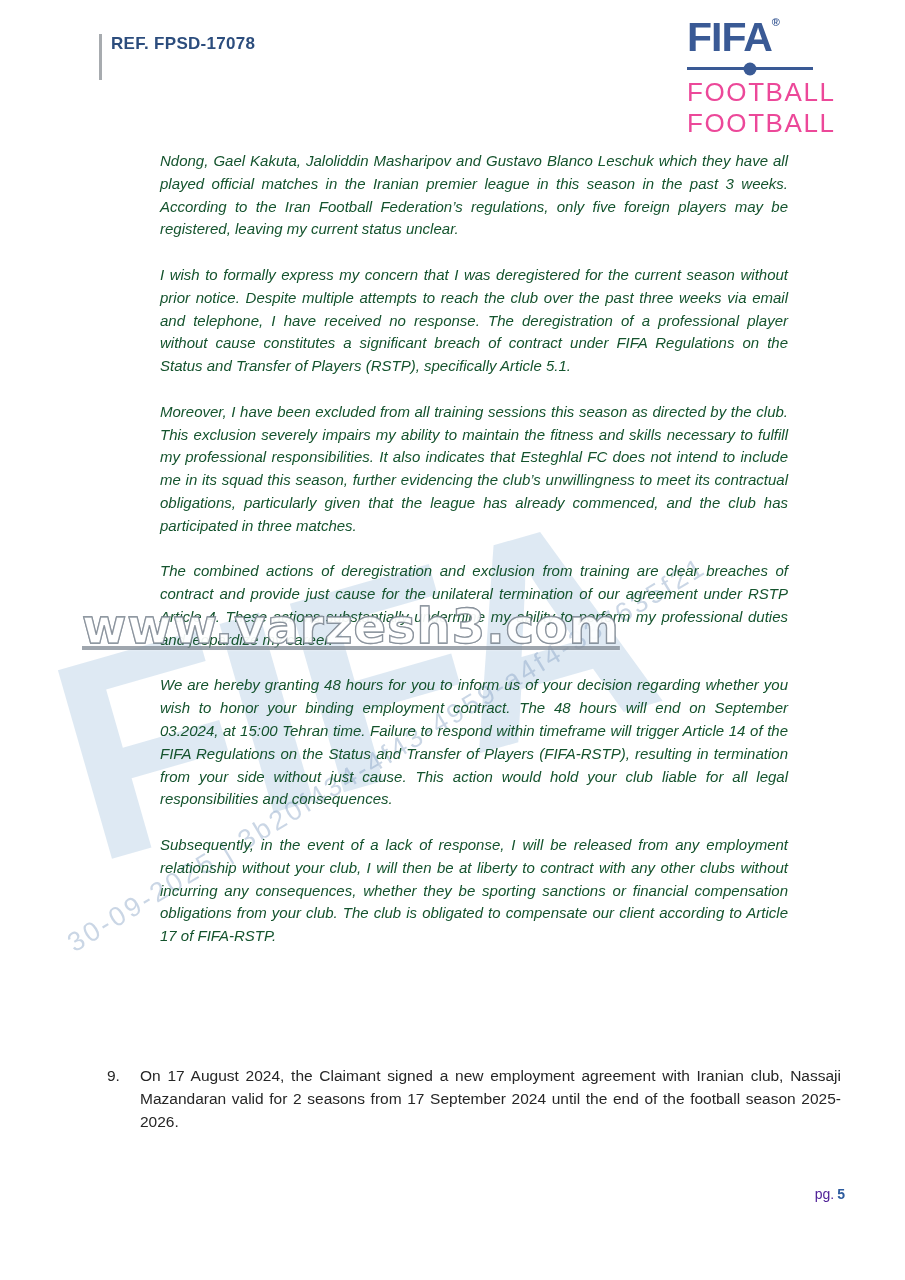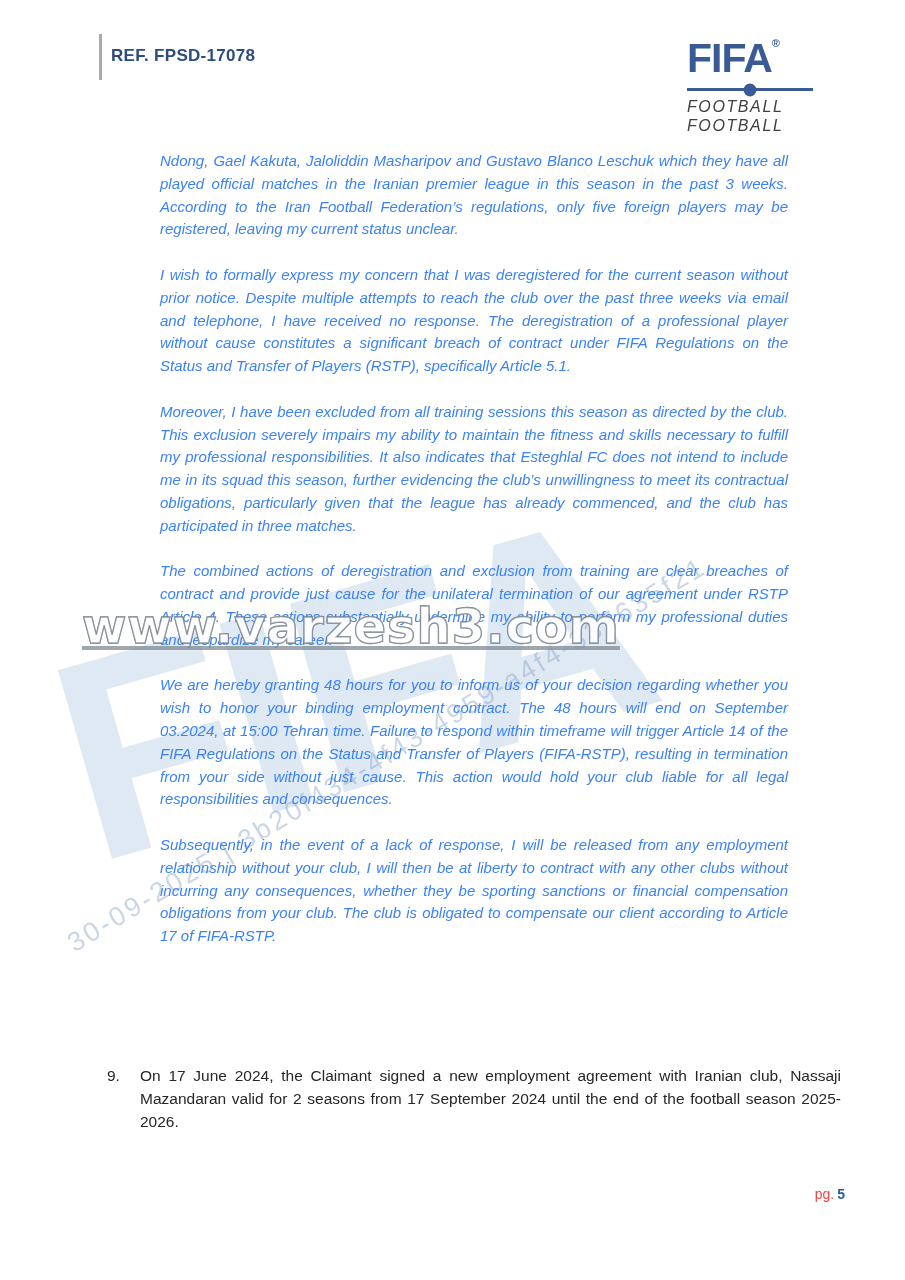--- a/index.html
+++ b/index.html
@@ -6,42 +6,42 @@
   .page {
     position:relative; width:905px; height:1280px; margin:0 auto;
     background:#ffffff; overflow:hidden;
     font-family:"Liberation Sans", sans-serif;
     color:#2f2f2f;
   }
 
   
   .ref-block {
     position:absolute; left:99px; top:34px; height:46px;
-    display:flex; align-items:center;
+    display:flex; align-items:flex-start;
   }
   .ref-bar { width:3px; height:46px; background:#a7abaf; margin-right:9px; }
   .ref-text {
     font-size:17px; font-weight:bold; color:#2c4d7d;
     letter-spacing:0.3px; padding-bottom:3px;
   }
 
-  .fifa-logo { position:absolute; left:687px; top:38px; width:126px; z-index:4; }
+  .fifa-logo { position:absolute; left:687px; top:17px; width:126px; z-index:4; }
   .fifa-word {
     font-size:41px; font-weight:800; color:#3a5a95; line-height:1;
     letter-spacing:-1px;
   }
   .fifa-reg { font-size:11px; font-weight:bold; vertical-align:top; color:#3a5a95; }
   .logo-divider { position:relative; height:3px; background:#3a5a95; margin:9px 0 7px; }
   .logo-dot {
     position:absolute; left:50%; top:50%; transform:translate(-50%,-50%);
     width:13px; height:13px; border-radius:50%; background:#3a5a95; display:block;
   }
   .logo-sub {
-    font-size:16px; font-weight:400; color:#404040;
-    letter-spacing:1.6px; line-height:1.18;font-style:italic;
+    font-size:26px; font-weight:400; color:#ec4899;
+    letter-spacing:1.6px; line-height:1.18;
   }
 
   
   .wm-fifa-bg {
     position:absolute; left:55px; top:545px; z-index:1;
     font-size:285px; font-weight:900; letter-spacing:-6px; line-height:1;
     color:rgba(147,182,214,0.30);
     transform:rotate(-16deg); transform-origin:center;
     user-select:none; white-space:nowrap;
   }
@@ -60,38 +60,38 @@
     -webkit-text-stroke:1.3px rgba(108,118,130,0.65);
     text-shadow:0 0 2px rgba(255,255,255,0.45);
     user-select:none;
     text-decoration:underline;
   }
 
   
   .quote-block {
     position:absolute; left:160px; top:150px; width:628px; z-index:2;
     font-style:italic; font-size:15px; line-height:22.8px;
-    text-align:justify; color:#3b82f6;
+    text-align:justify; color:#14532d;
   }
   .quote-block p { margin:0 0 22.8px 0; }
 
   
   .item-row {
     position:absolute; left:107px; top:1064px; width:734px; z-index:2;
     display:flex; font-size:15.5px; line-height:23px; color:#262626;
   }
   .item-num { width:33px; flex:0 0 33px; }
   .item-text { flex:1; text-align:justify; }
 
   
   .page-footer {
     position:absolute; right:60px; top:1186px; z-index:2;
     font-size:14px;
   }
-  .pg-label { color:#ef4444; }
+  .pg-label { color:#4c1d95; }
   .pg-num { color:#2d5b9e; font-weight:bold; margin-left:3px; }
 </style>
 </head>
 <body>
 
 <div class="page">
 
   <div class="wm-fifa-bg">FIFA</div>
   <div class="wm-hash">30-09-2025 | 3b20f434-4f43-4959-a4f4-337635f21</div>
 
@@ -115,20 +115,20 @@
     <p>Moreover, I have been excluded from all training sessions this season as directed by the club. This exclusion severely impairs my ability to maintain the fitness and skills necessary to fulfill my professional responsibilities. It also indicates that Esteghlal FC does not intend to include me in its squad this season, further evidencing the club’s unwillingness to meet its contractual obligations, particularly given that the league has already commenced, and the club has participated in three matches.</p>
     <p>The combined actions of deregistration and exclusion from training are clear breaches of contract and provide just cause for the unilateral termination of our agreement under RSTP Article 4. These actions substantially undermine my ability to perform my professional duties and jeopardize my career.</p>
     <p>We are hereby granting 48 hours for you to inform us of your decision regarding whether you wish to honor your binding employment contract. The 48 hours will end on September 03.2024, at 15:00 Tehran time. Failure to respond within timeframe will trigger Article 14 of the FIFA Regulations on the Status and Transfer of Players (FIFA-RSTP), resulting in termination from your side without just cause. This action would hold your club liable for all legal responsibilities and consequences.</p>
     <p>Subsequently, in the event of a lack of response, I will be released from any employment relationship without your club, I will then be at liberty to contract with any other clubs without incurring any consequences, whether they be sporting sanctions or financial compensation obligations from your club. The club is obligated to compensate our client according to Article 17 of FIFA-RSTP.</p>
   </div>
 
   <div class="wm-url">www.varzesh3.com</div>
 
   <div class="item-row">
     <div class="item-num">9.</div>
-    <div class="item-text">On 17 June 2024, the Claimant signed a new employment agreement with Iranian club, Nassaji Mazandaran valid for 2 seasons from 17 September 2024 until the end of the football season 2025-2026.</div>
+    <div class="item-text">On 17 August 2024, the Claimant signed a new employment agreement with Iranian club, Nassaji Mazandaran valid for 2 seasons from 17 September 2024 until the end of the football season 2025-2026.</div>
   </div>
 
   <div class="page-footer">
     <span class="pg-label">pg.</span><span class="pg-num">5</span>
   </div>
 
 </div>
 
 </body></html>

